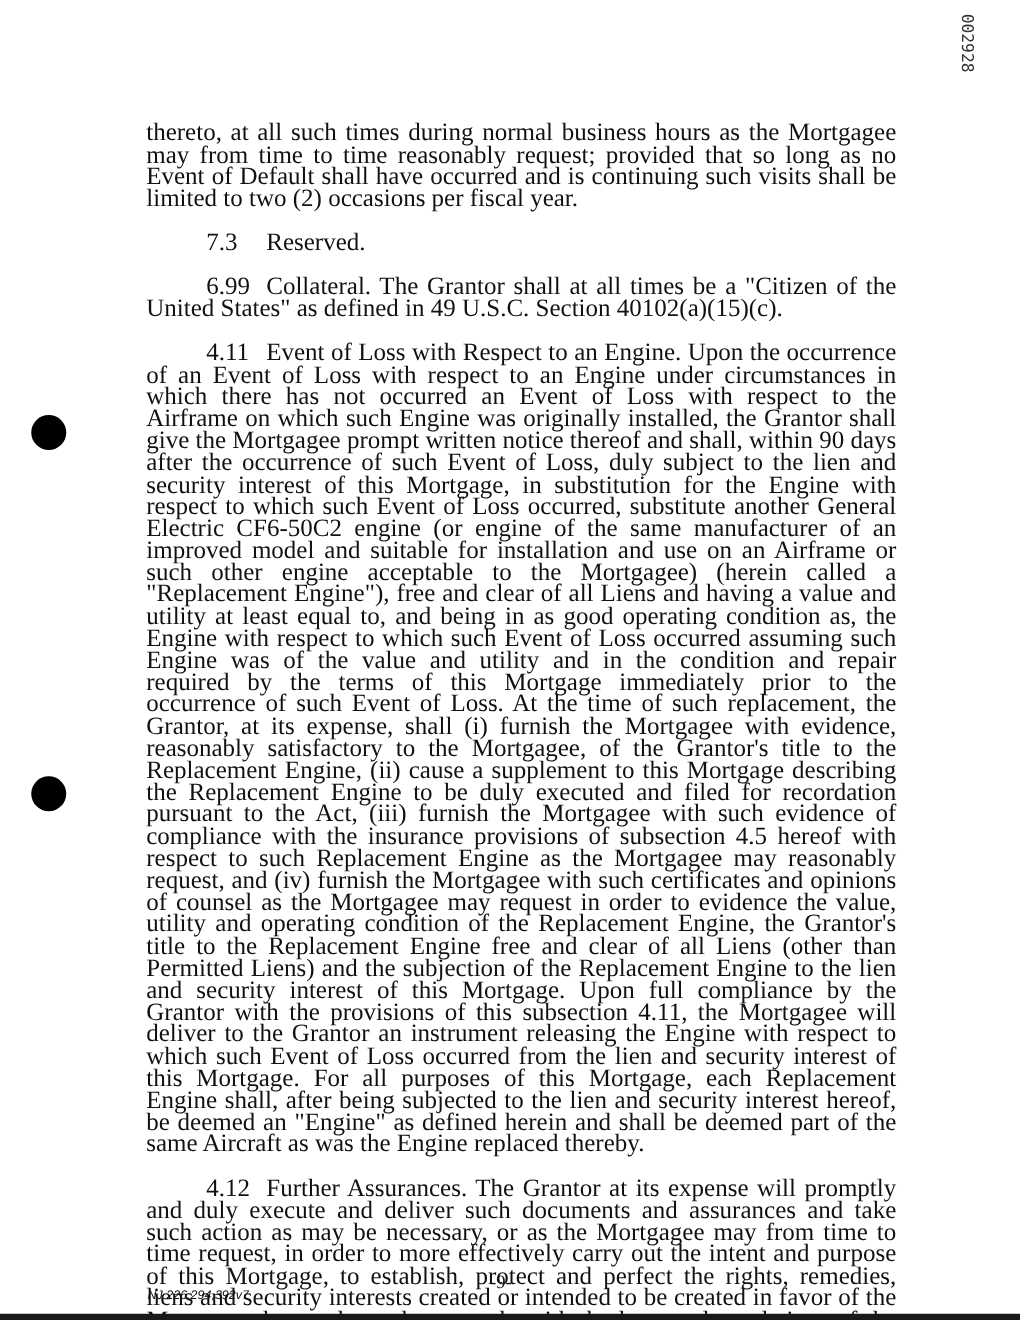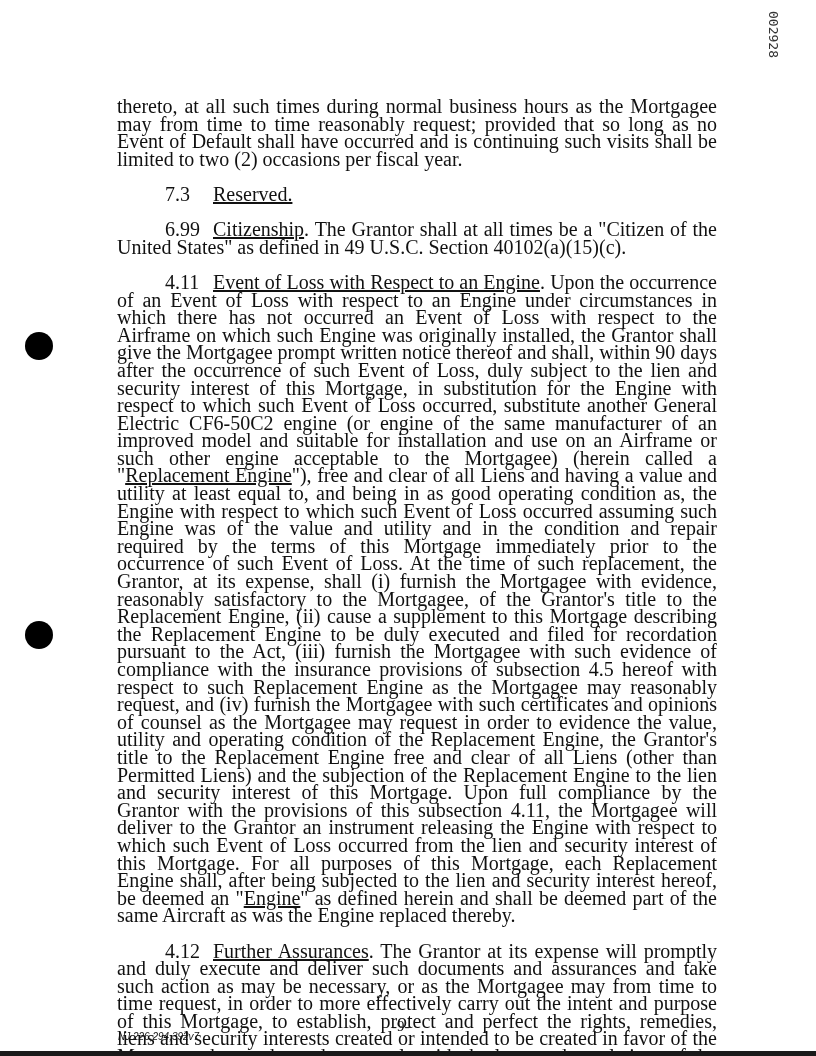--- a/index.html
+++ b/index.html
@@ -60,21 +60,21 @@
     margin-bottom: 17.6px;
   }
   .indent {
     text-indent: 48px;
   }
   .secnum {
     display: inline-block;
     width: 48px;
     text-indent: 0;
   }
-  .u { text-decoration: underline; }
+  .u { }
 
   .footer-id {
     position: absolute;
     left: 118px;
     top: 1031px;
     font-family: "Liberation Sans", sans-serif;
     font-style: italic;
     font-size: 10px;
     color: #111111;
   }
@@ -103,21 +103,21 @@
 
 <div class="punch p1"></div>
 <div class="punch p2"></div>
 
 <div class="content">
 
   <p class="para">thereto, at all such times during normal business hours as the Mortgagee may from time to time reasonably request; provided that so long as no Event of Default shall have occurred and is continuing such visits shall be limited to two (2) occasions per fiscal year.</p>
 
   <p class="para indent"><span class="secnum">7.3</span><span class="u">Reserved.</span></p>
 
-  <p class="para indent"><span class="secnum">6.99</span><span class="u">Citizenship</span><span>.  The Grantor shall at all times be a "Citizen of the United States" as defined in 49 U.S.C. Section 40102(a)(15)(c).</span></p>
+  <p class="para indent"><span class="secnum">6.99</span><span class="u">Collateral</span><span>.  The Grantor shall at all times be a "Citizen of the United States" as defined in 49 U.S.C. Section 40102(a)(15)(c).</span></p>
 
   <p class="para indent"><span class="secnum">4.11</span><span class="u">Event of Loss with Respect to an Engine</span><span>.  Upon the occurrence of an Event of Loss with respect to an Engine under circumstances in which there has not occurred an Event of Loss with respect to the Airframe on which such Engine was originally installed, the Grantor shall give the Mortgagee prompt written notice thereof and shall, within 90 days after the occurrence of such Event of Loss, duly subject to the lien and security interest of this Mortgage, in substitution for the Engine with respect to which such Event of Loss occurred, substitute another General Electric CF6-50C2 engine (or engine of the same manufacturer of an improved model and suitable for installation and use on an Airframe or such other engine acceptable to the Mortgagee) (herein called a "</span><span class="u">Replacement Engine</span><span>"), free and clear of all Liens and having a value and utility at least equal to, and being in as good operating condition as, the Engine with respect to which such Event of Loss occurred assuming such Engine was of the value and utility and in the condition and repair required by the terms of this Mortgage immediately prior to the occurrence of such Event of Loss.  At the time of such replacement, the Grantor, at its expense, shall (i) furnish the Mortgagee with evidence, reasonably satisfactory to the Mortgagee, of the Grantor's title to the Replacement Engine, (ii) cause a supplement to this Mortgage describing the Replacement Engine to be duly executed and filed for recordation pursuant to the Act, (iii) furnish the Mortgagee with such evidence of compliance with the insurance provisions of subsection 4.5 hereof with respect to such Replacement Engine as the Mortgagee may reasonably request, and (iv) furnish the Mortgagee with such certificates and opinions of counsel as the Mortgagee may request in order to evidence the value, utility and operating condition of the Replacement Engine, the Grantor's title to the Replacement Engine free and clear of all Liens (other than Permitted Liens) and the subjection of the Replacement Engine to the lien and security interest of this Mortgage.  Upon full compliance by the Grantor with the provisions of this subsection 4.11, the Mortgagee will deliver to the Grantor an instrument releasing the Engine with respect to which such Event of Loss occurred from the lien and security interest of this Mortgage. For all purposes of this Mortgage, each Replacement Engine shall, after being subjected to the lien and security interest hereof, be deemed an "</span><span class="u">Engine</span><span>" as defined herein and shall be deemed part of the same Aircraft as was the Engine replaced thereby.</span></p>
 
   <p class="para indent"><span class="secnum">4.12</span><span class="u">Further Assurances</span><span>.  The Grantor at its expense will promptly and duly execute and deliver such documents and assurances and take such action as may be necessary, or as the Mortgagee may from time to time request, in order to more effectively carry out the intent and purpose of this Mortgage, to establish, protect and perfect the rights, remedies, liens and security interests created or intended to be created in favor of the Mortgagee hereunder and to comply with the laws and regulations of the FAA and the requirements of the Cape Town Treaty with respect any International Interest of the Mortgagee with respect to the Mortgage Collateral, including the Aircraft, or the laws and regulations of any of the various states or countries in which the Mortgage Collateral, including the Aircraft is or may fly over, operate in, or become</span></p>
 
 </div>
 
 <div class="page-num">-9-</div>
 <div class="footer-id">NJ 226,294,392v7</div>
 <div class="bottom-rule"></div>

